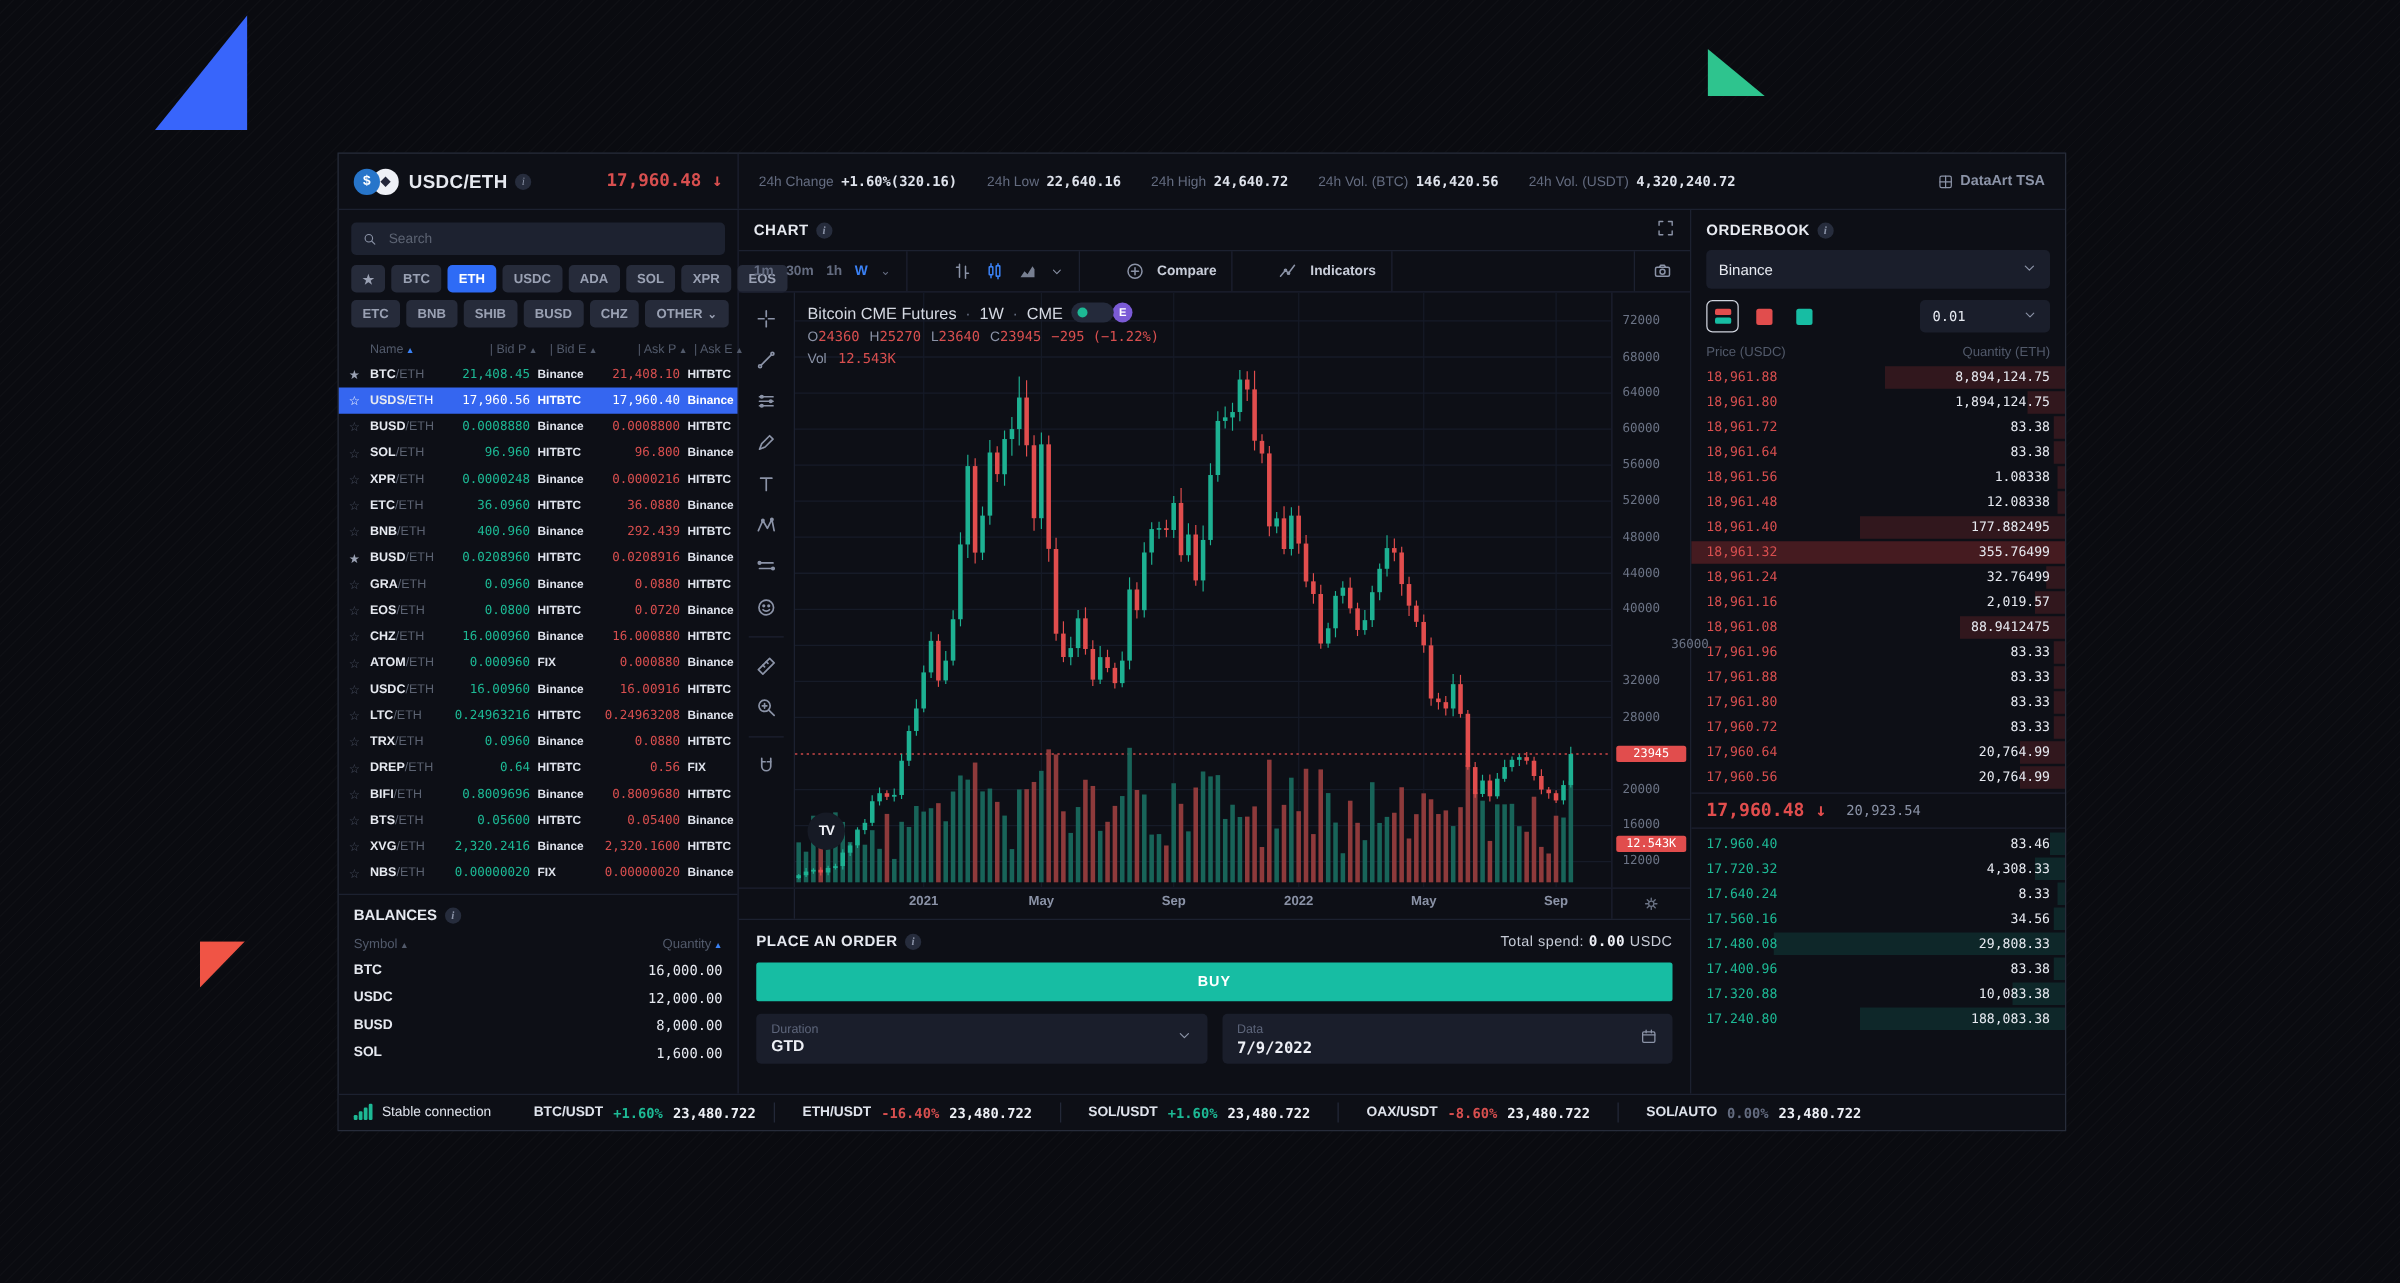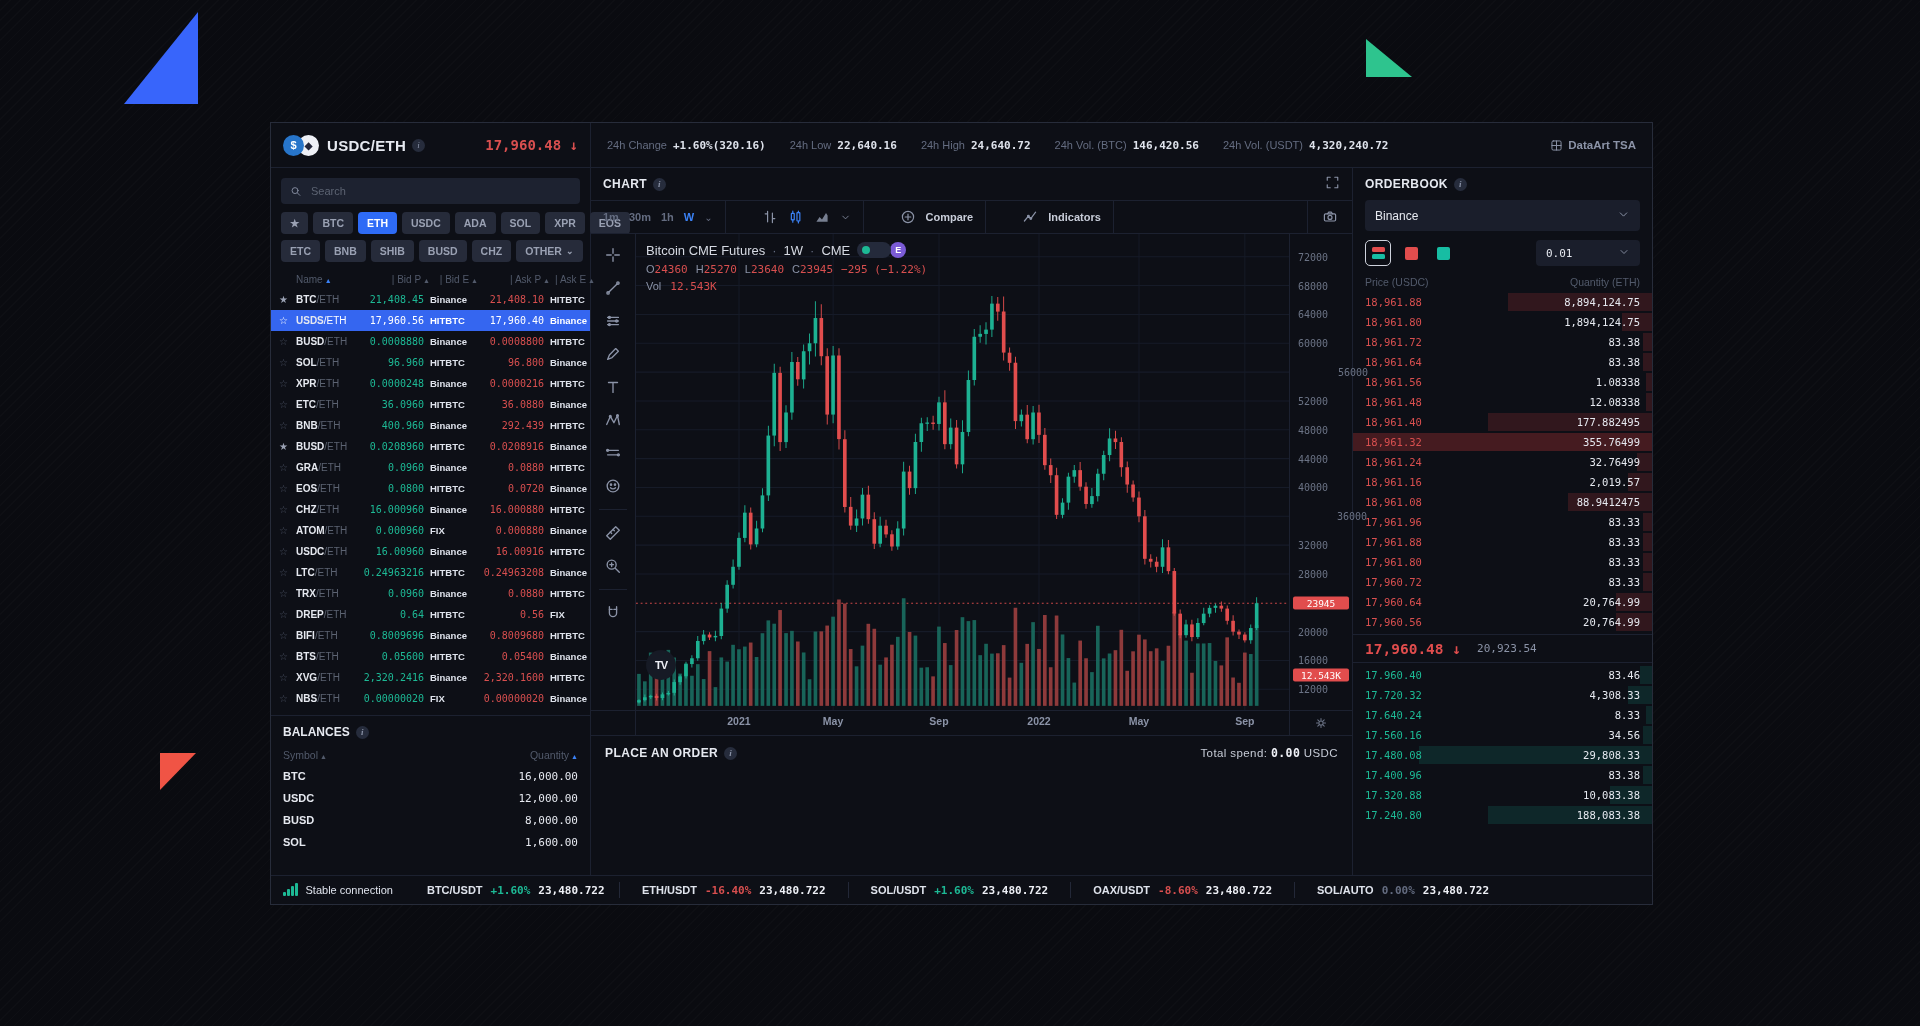--- a/index.html
+++ b/index.html
@@ -919,21 +919,21 @@
               <span class="red mono" style="margin-left:6px">12.543K</span>
             </div>
           </div>
           <div class="tvlogo">TV</div>
         </div>
         <div class="paxis" id="price-axis">
             <div class="ax-tick" style="top: 4.78261%;">72000</div>
             <div class="ax-tick" style="top: 10.8406%;">68000</div>
             <div class="ax-tick" style="top: 16.8986%;">64000</div>
             <div class="ax-tick" style="top: 22.9565%;">60000</div>
-            <div class="ax-tick" style="top: 29.0145%; margin-left: 40px;">56000</div>
+            <div class="ax-tick" style="top: 29.0145%;">56000</div>
             <div class="ax-tick" style="top: 35.0725%;">52000</div>
             <div class="ax-tick" style="top: 41.1304%;">48000</div>
             <div class="ax-tick" style="top: 47.1884%;">44000</div>
             <div class="ax-tick" style="top: 53.2464%;">40000</div>
             <div class="ax-tick" style="top: 59.3043%; margin-left: 39px;">36000</div>
             <div class="ax-tick" style="top: 65.3623%;">32000</div>
             <div class="ax-tick" style="top: 71.4203%;">28000</div>
             <div class="ax-tick" style="top: 83.5362%;">20000</div>
             <div class="ax-tick" style="top: 89.5942%;">16000</div>
             <div class="ax-tick" style="top: 95.6522%;">12000</div>
@@ -963,20 +963,42 @@
         <div class="order-hd">
           <span>PLACE AN ORDER</span>
           <span class="info">i</span>
           <span class="total">
             <span>Total spend:</span>
             <span class="tv">0.00</span>
             <span>USDC</span>
           </span>
         </div>
         <div class="bs-row">
+          <div class="btn buy">BUY</div>
+        </div>
+        <div class="fields">
+          <div class="field">
+            <span class="fcol">
+              <span class="flabel">Duration</span>
+              <span class="fval">GTD</span>
+            </span>
+            <span class="ficon"><svg class="ic" width="13" height="13" viewBox="0 0 20 20">
+                  <path d="M5 7.5l5 5 5-5"></path>
+                </svg></span>
+          </div>
+          <div class="field">
+            <span class="fcol">
+              <span class="flabel">Data</span>
+              <span class="fval mono">7/9/2022</span>
+            </span>
+            <span class="ficon"><svg class="ic" width="14" height="14" viewBox="0 0 20 20">
+                  <rect x="3" y="5" width="14" height="12" rx="1.5"></rect>
+                  <path d="M3 8.5h14M7 3v3M13 3v3"></path>
+                </svg></span>
+          </div>
         </div>
       </div>
     </div>
 
     <div class="right">
       <div class="ob-title">
           <span>ORDERBOOK</span>
           <span class="info">i</span>
         </div>
       <div class="select ob-venue">

